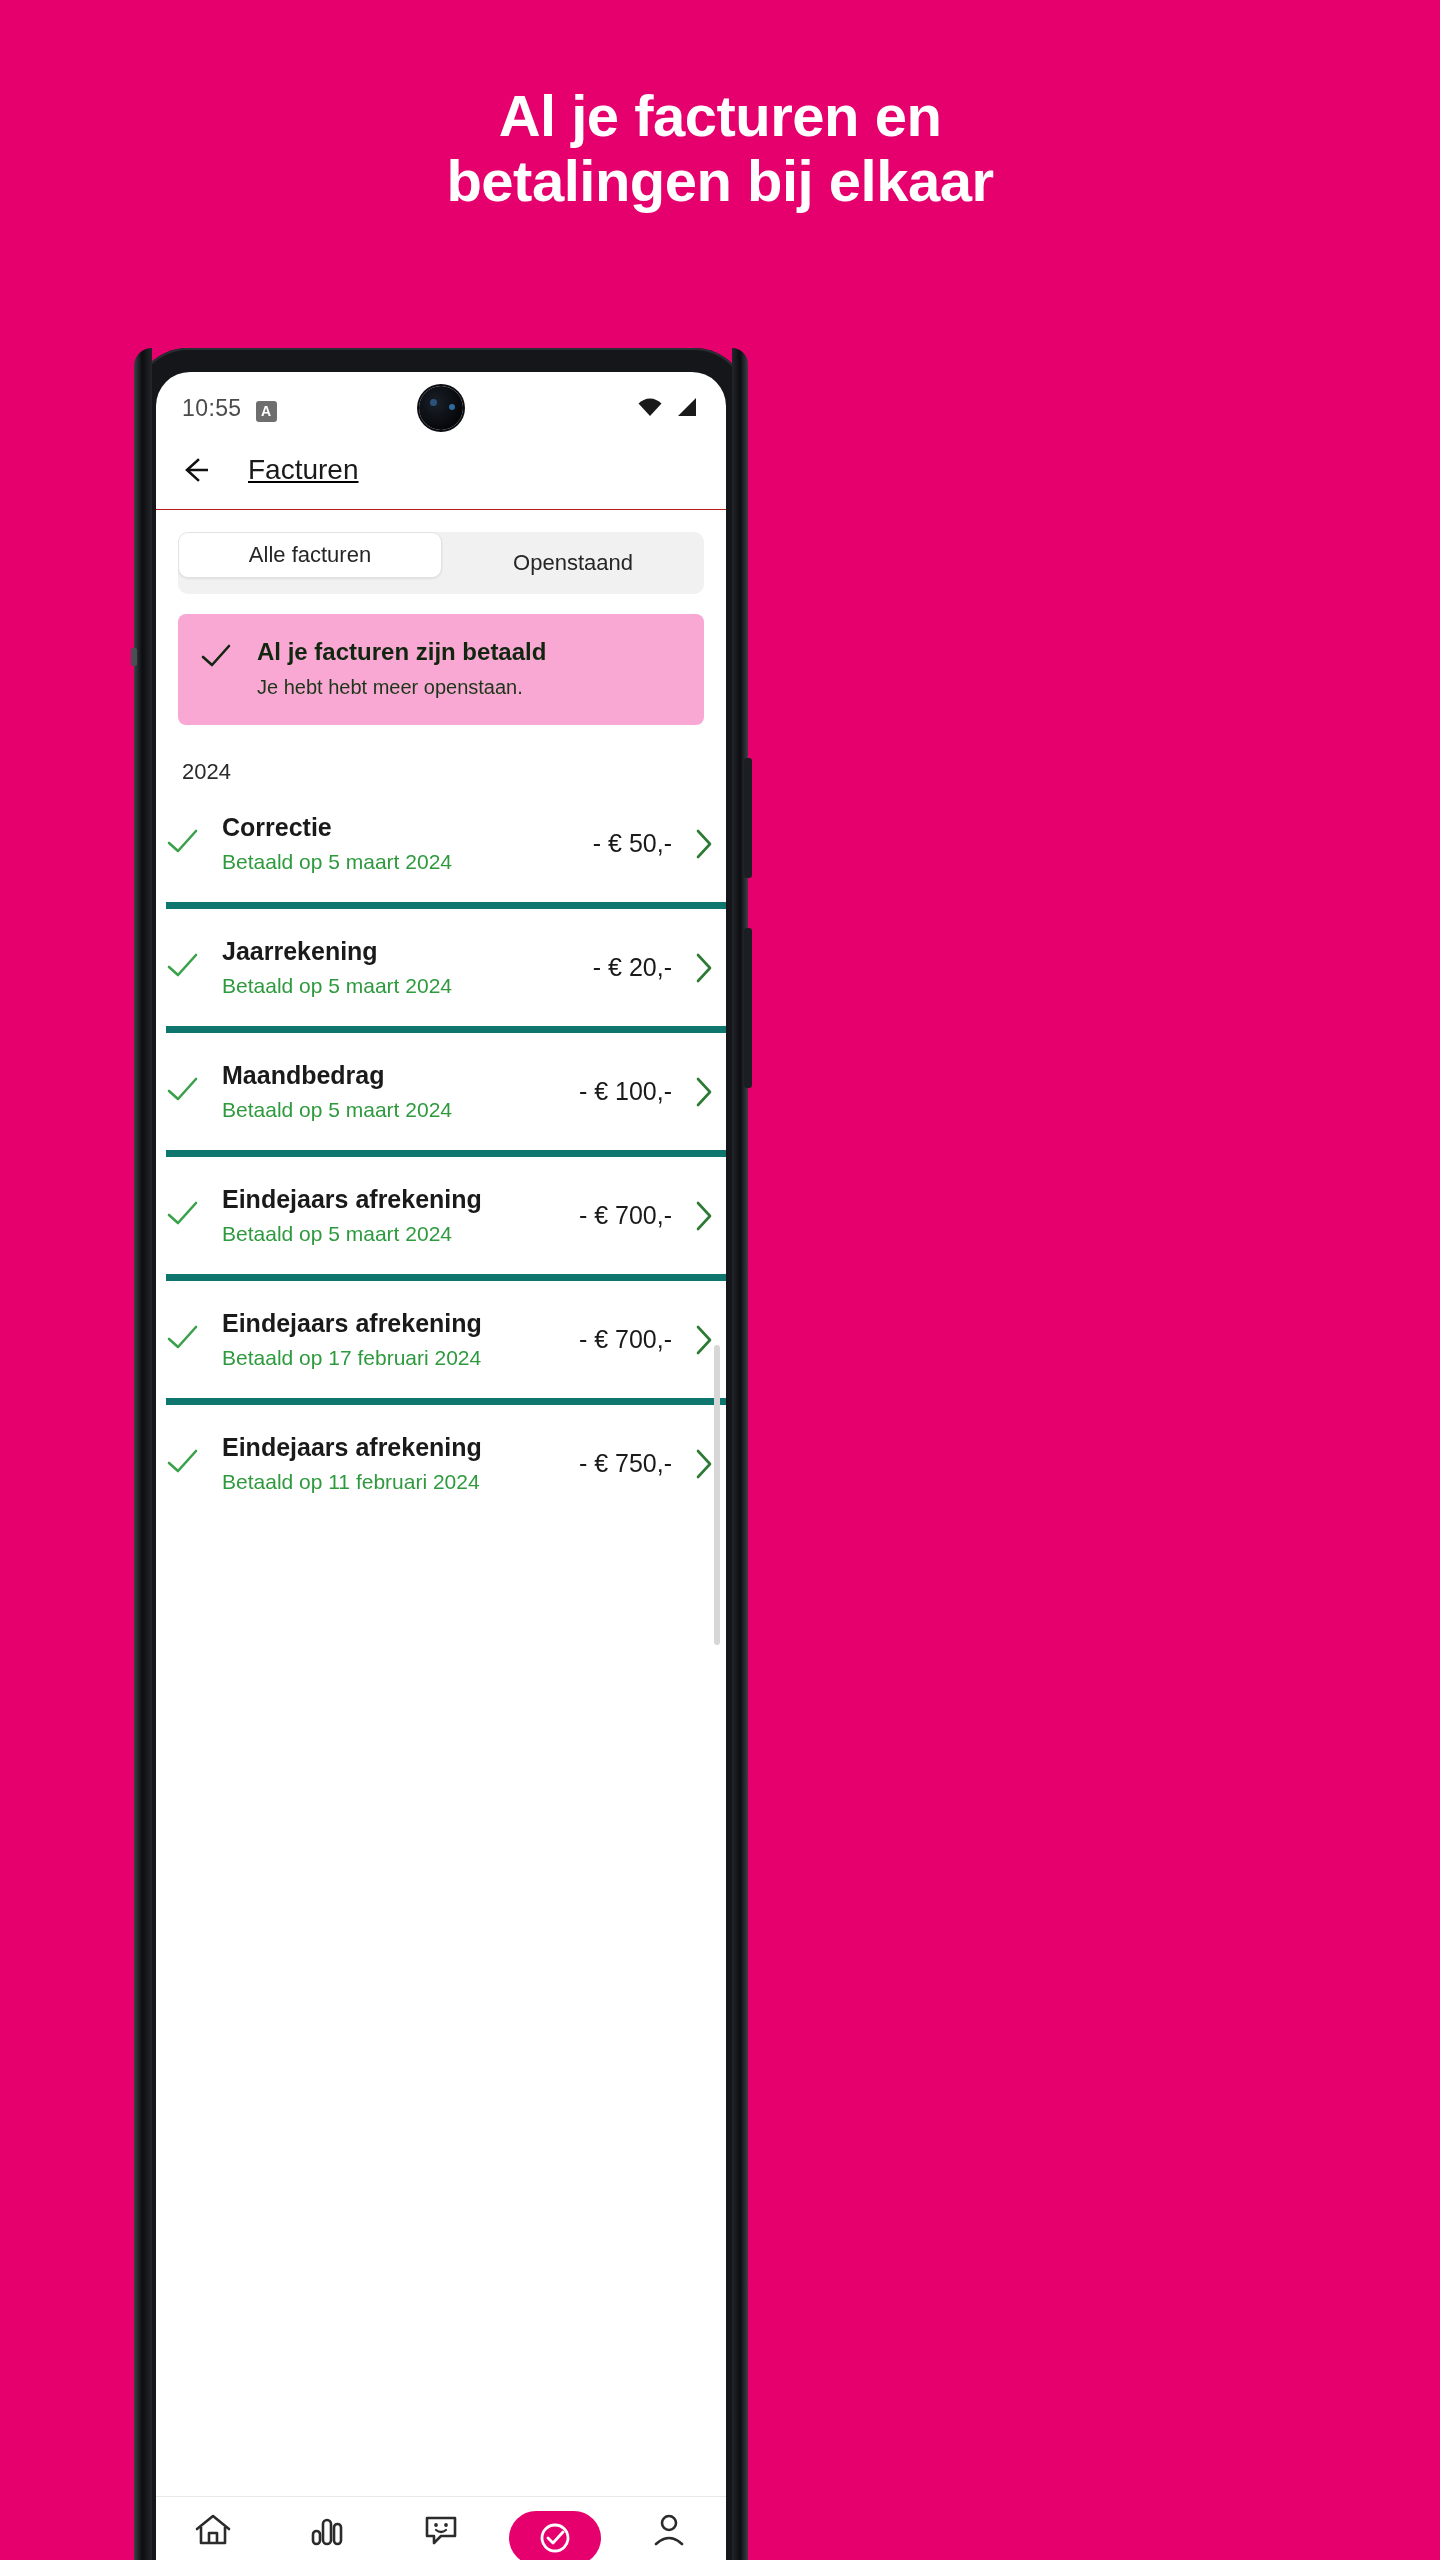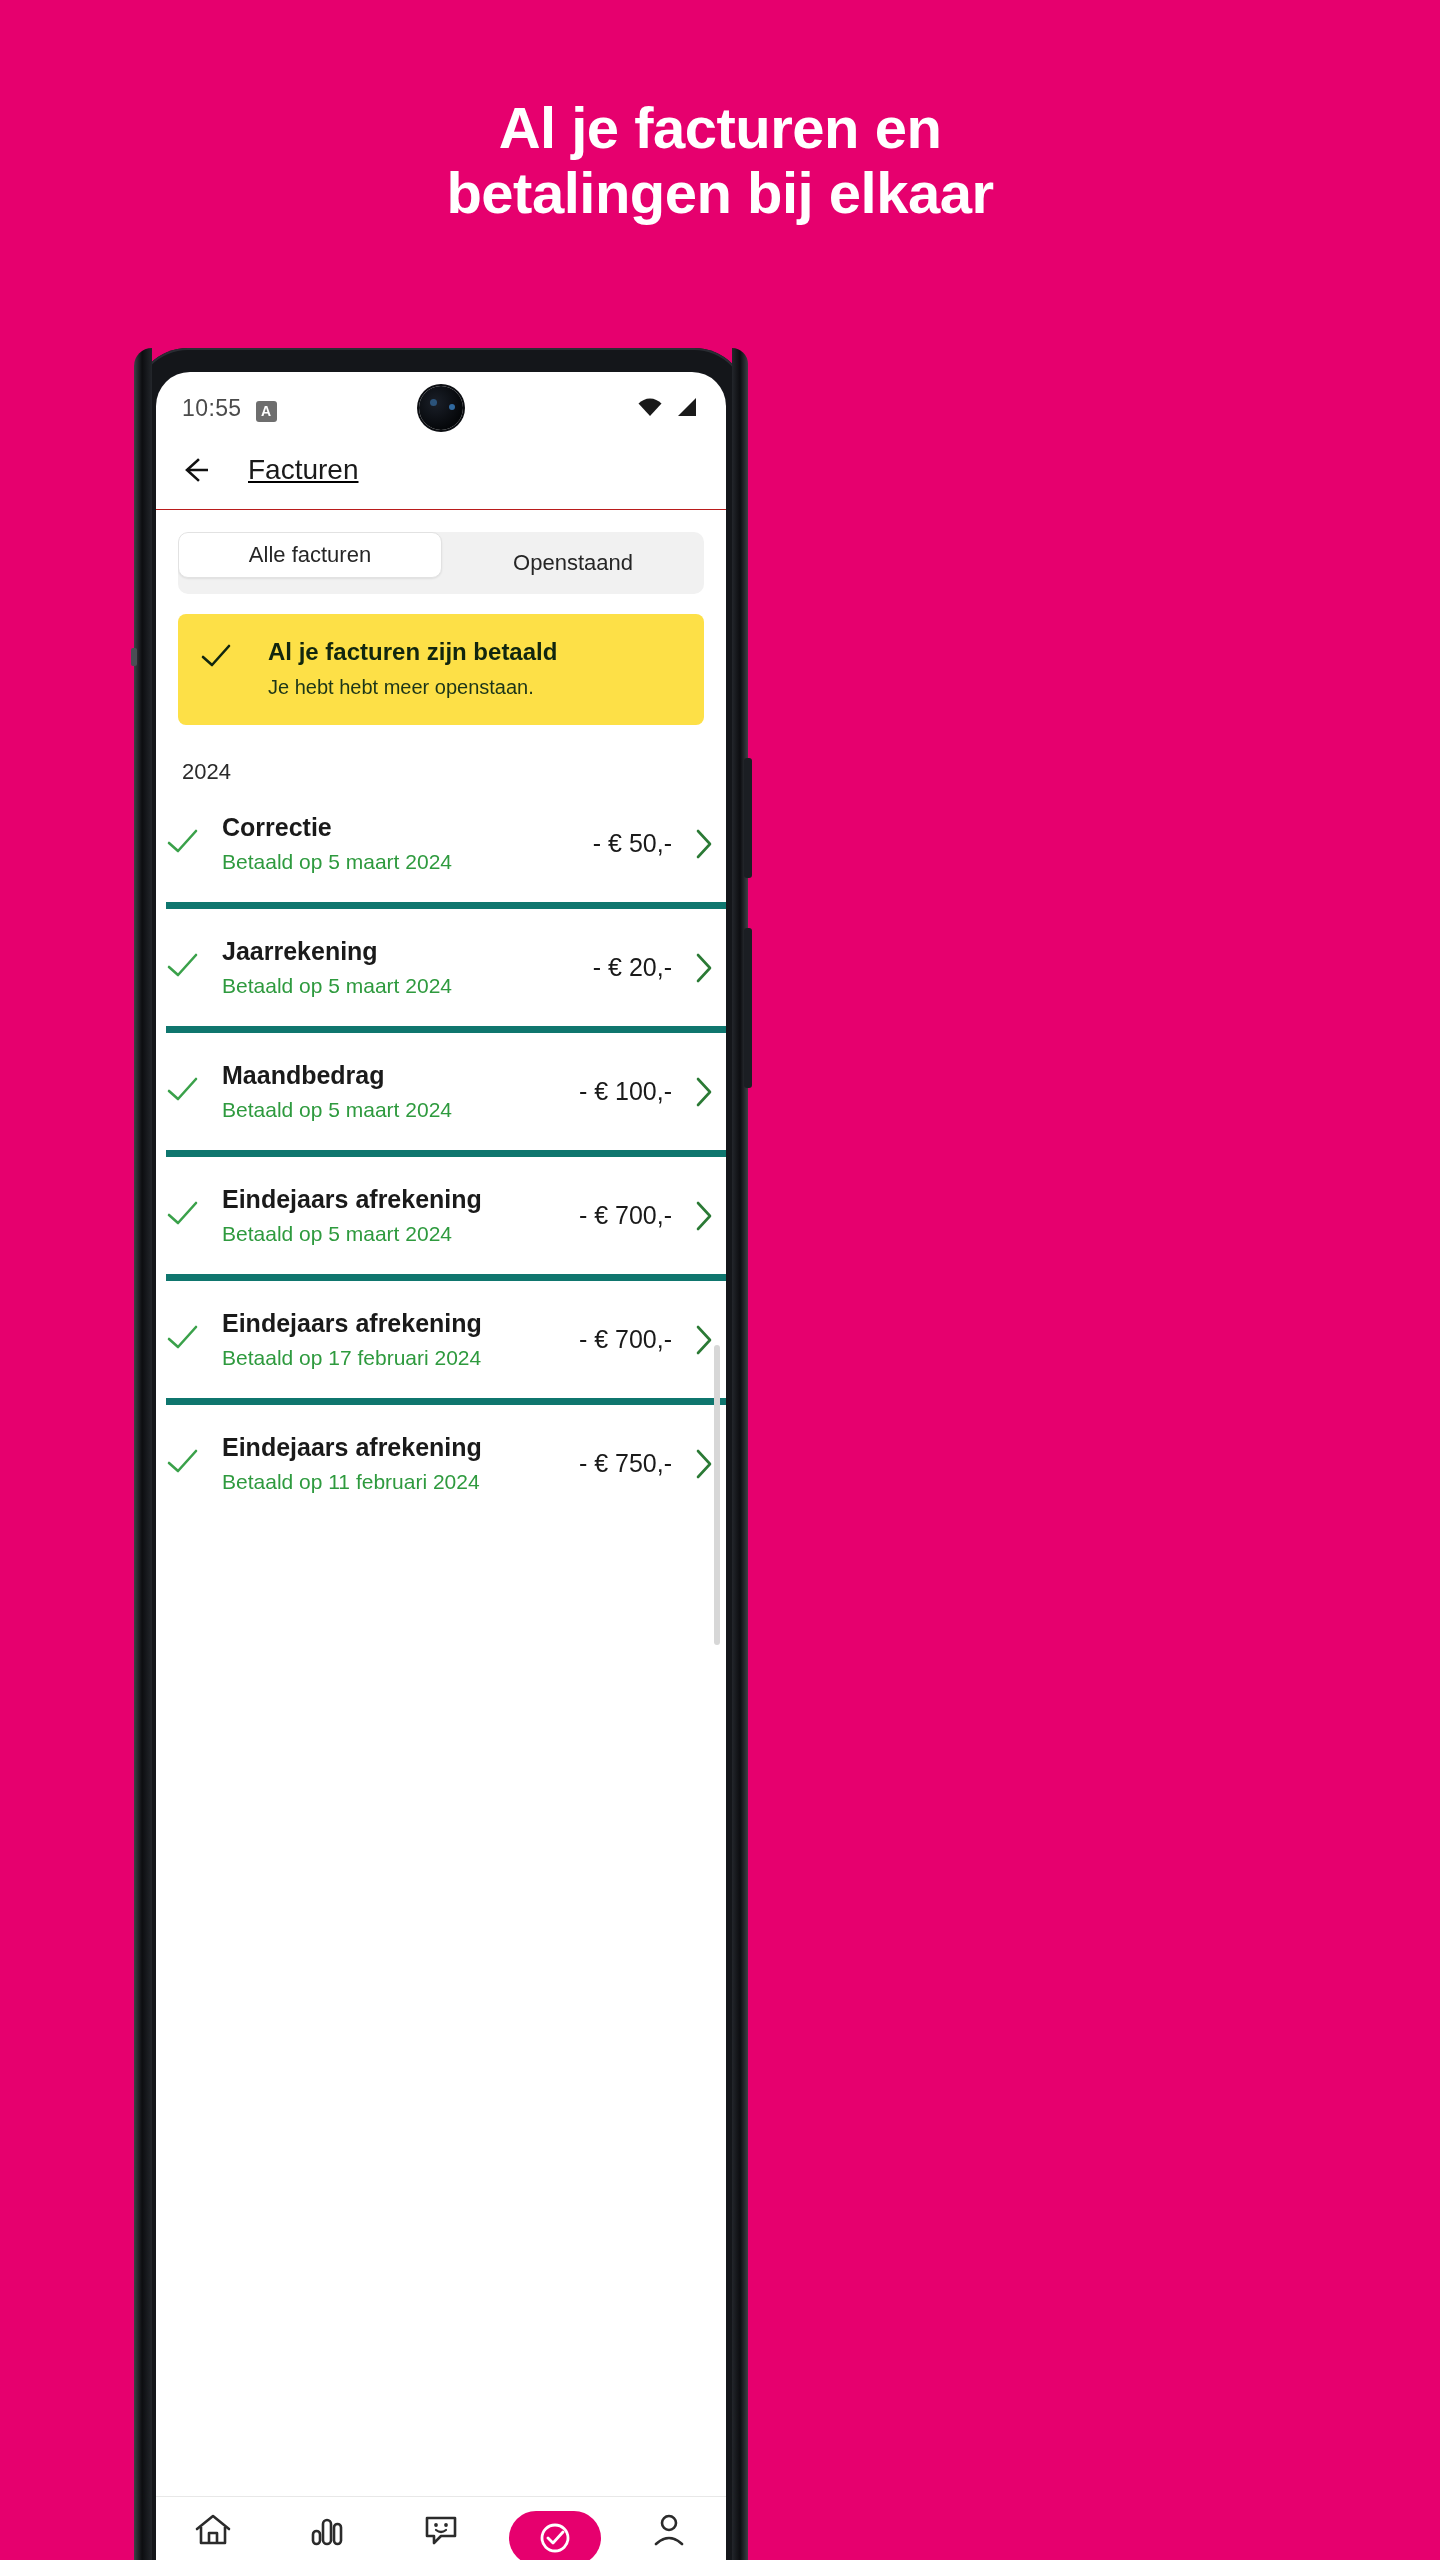--- a/index.html
+++ b/index.html
@@ -7,21 +7,21 @@
   body {
     font-family: "Liberation Sans", sans-serif;
     background: #E6006E;
     overflow: hidden;
     position: relative;
   }
 
   
   .headline {
     position: absolute;
-    top: 96px;
+    top: 84px;
     left: 0;
     width: 1440px;
     text-align: center;
     color: #ffffff;
     font-size: 58px;
     font-weight: bold;
     line-height: 1.12;
     letter-spacing: -0.5px;
   }
   .headline .l2 { display: block; }
@@ -184,25 +184,25 @@
     background: #ffffff;
     border-radius: 10px;
     border: 1px solid #e2e2e2;
     box-shadow: 0 1px 2px rgba(0,0,0,.08);
     height: 46px;
   }
 
   
   .banner {
     margin: 20px 22px 0 22px;
-    background: #fde047;
+    background: #f9a8d4;
     border-radius: 8px;
     padding: 24px 22px 26px 22px;
     display: flex;
-    gap: 36px;
+    gap: 25px;
   }
   .banner-check { flex: 0 0 auto; margin-top: 4px; }
   .banner-title {
     font-size: 24px;
     font-weight: bold;
     color: #11260f;
     margin-bottom: 10px;
   }
   .banner-sub {
     font-size: 20px;

